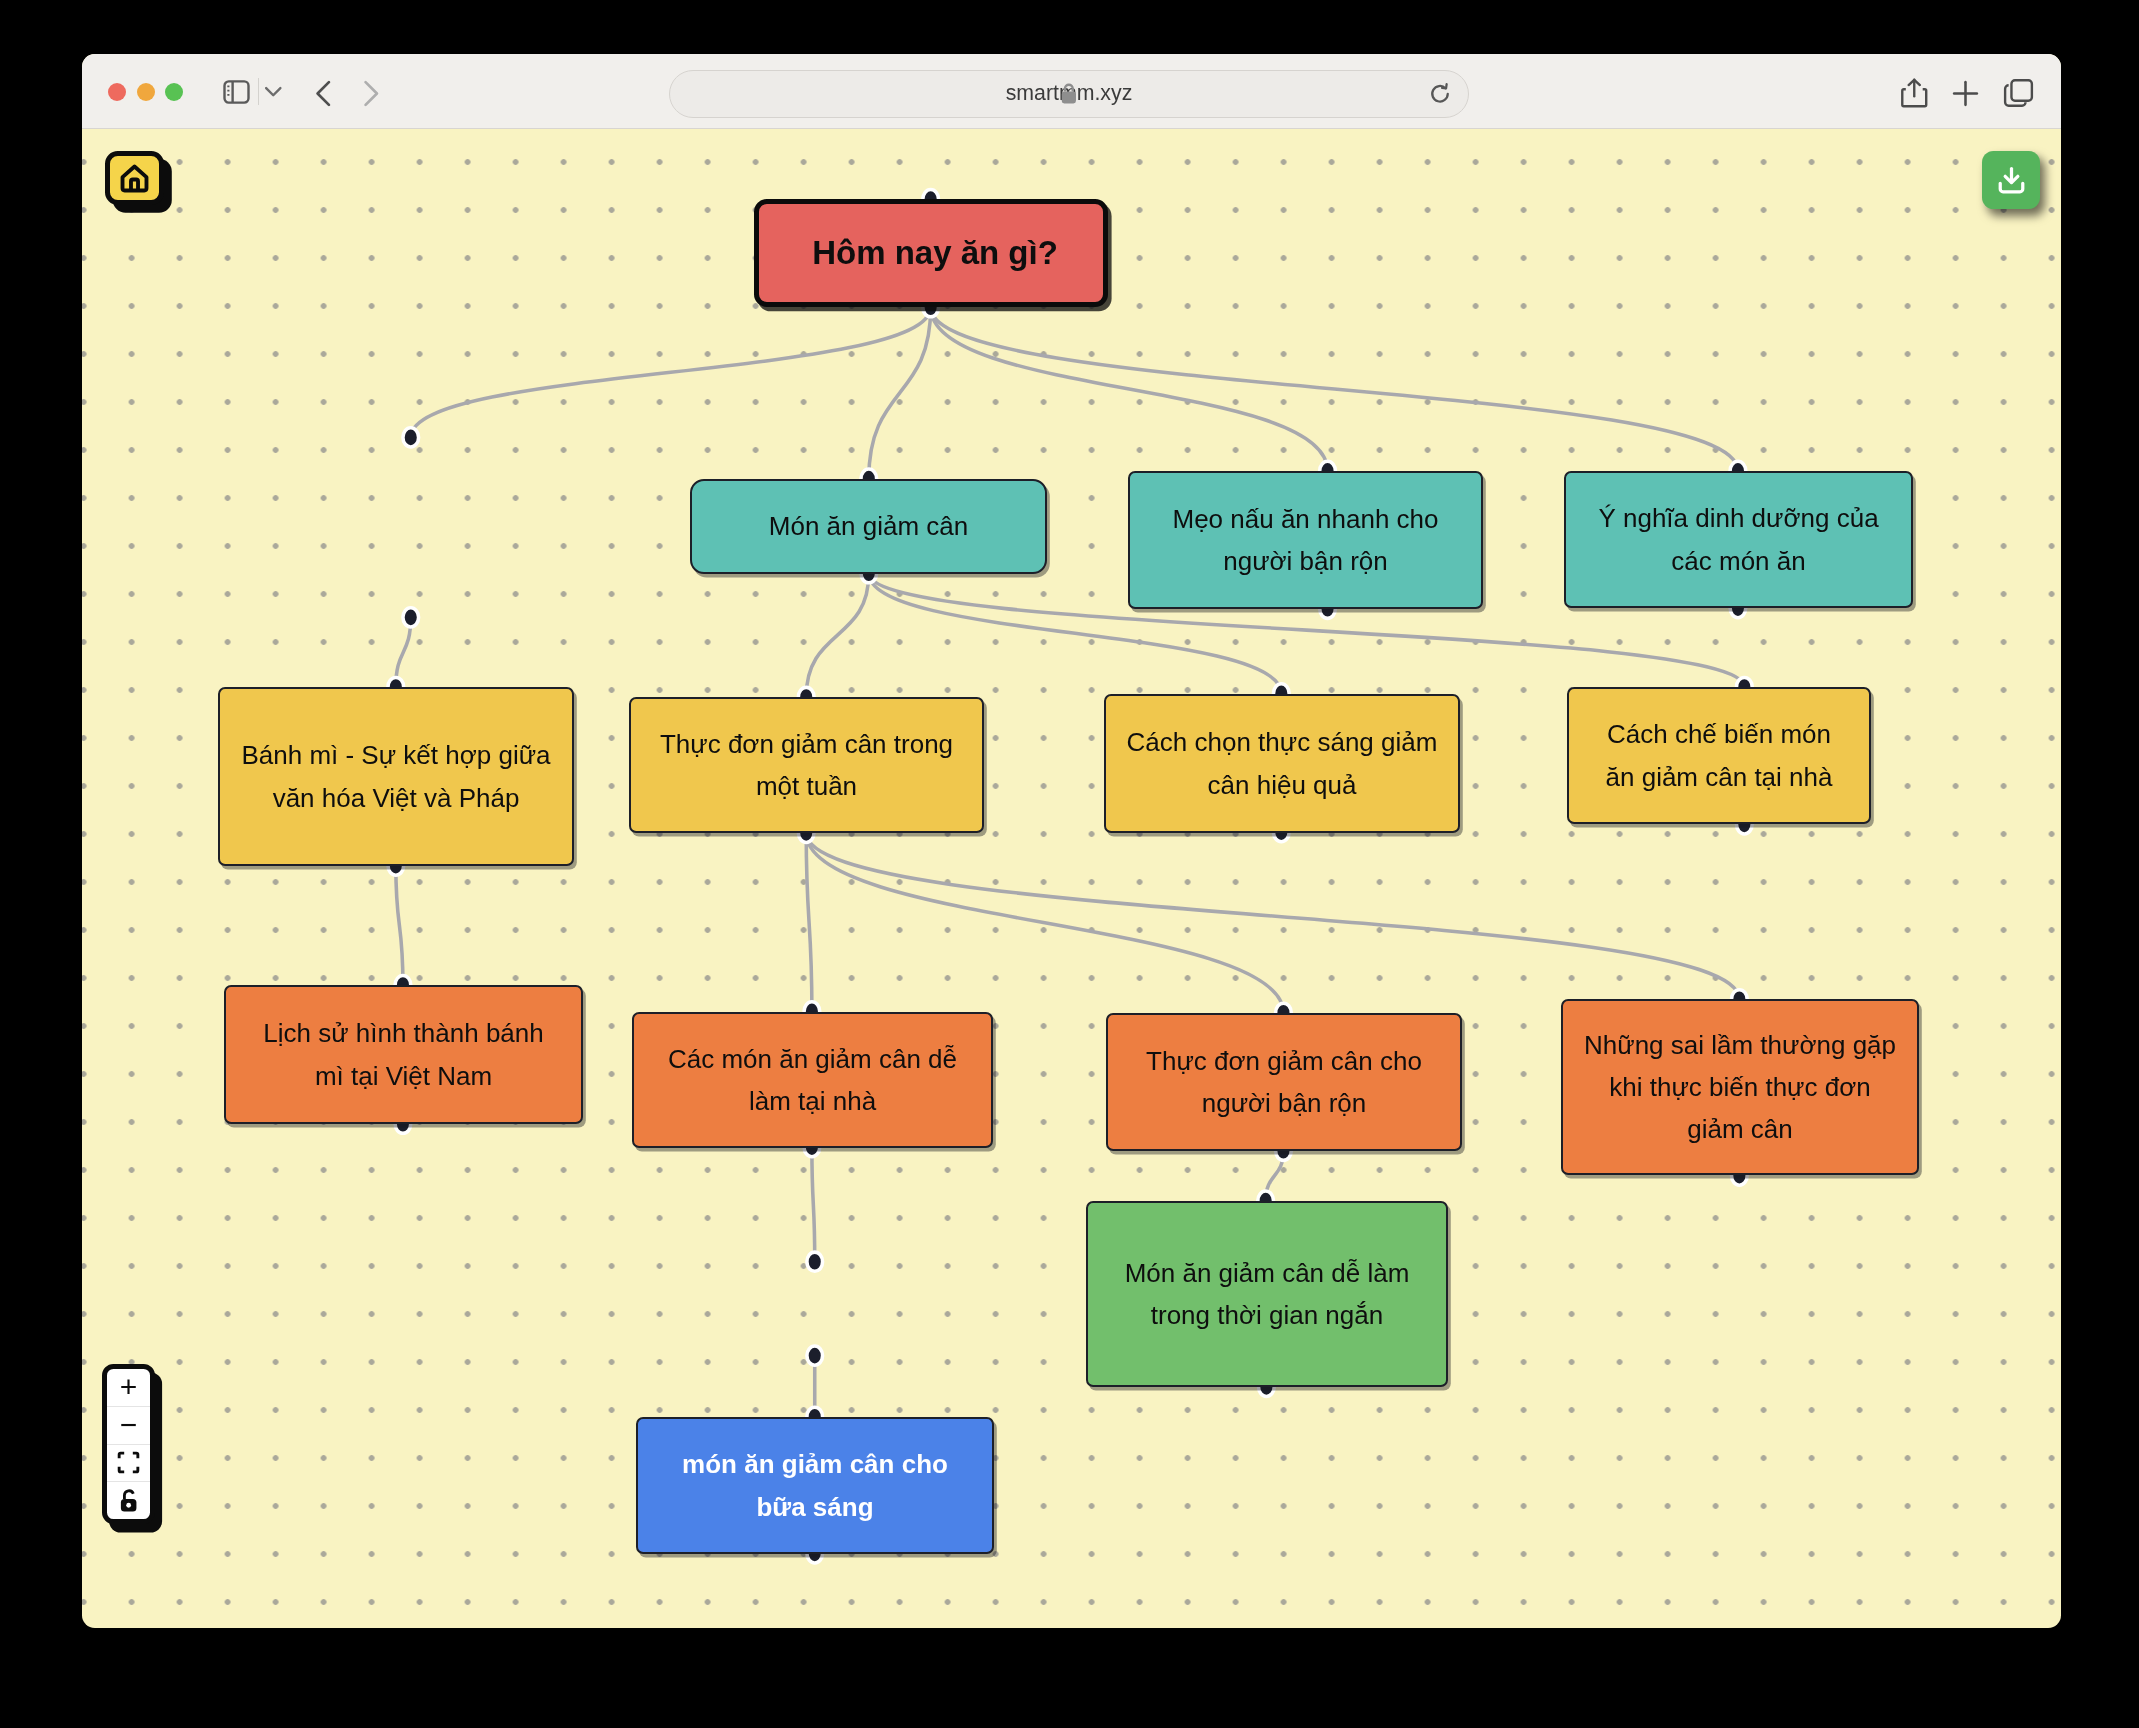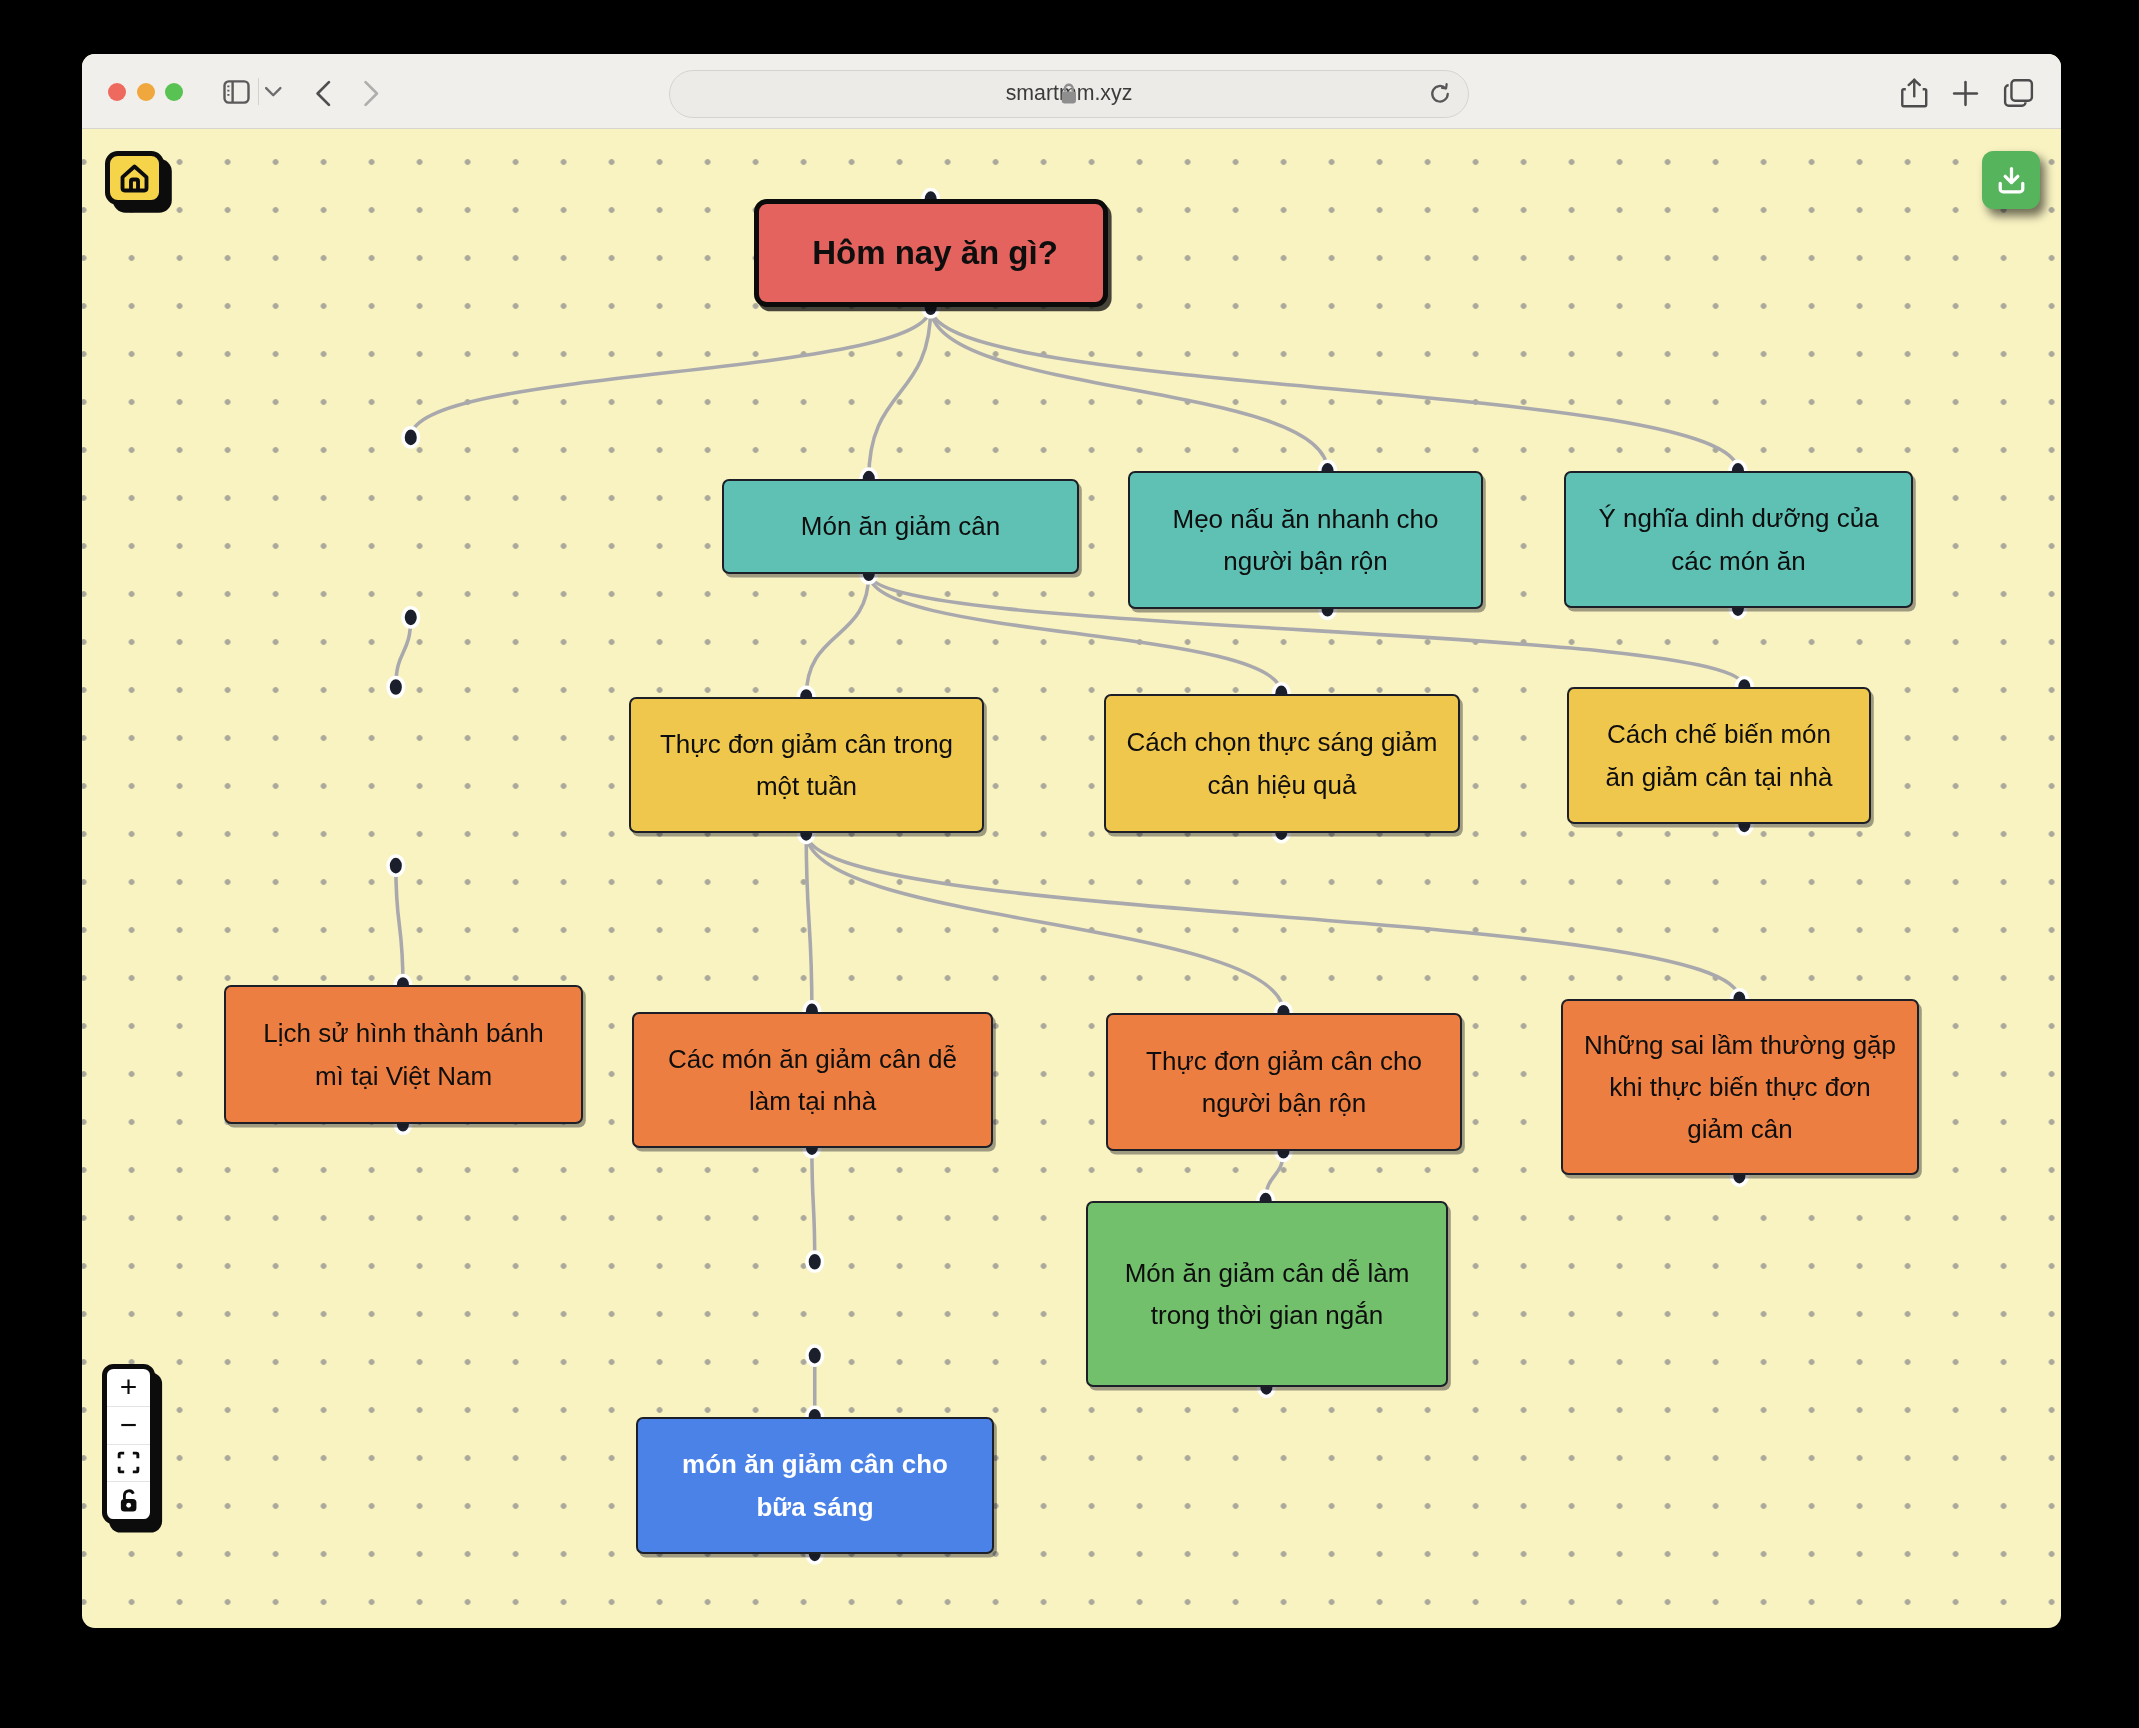--- a/index.html
+++ b/index.html
@@ -30,21 +30,21 @@
     font-size:26px;line-height:1.62;color:#0e0e0e;box-shadow:2.8px 3.6px 0 rgba(22,22,30,.4);}
   .c-red{background:#e5635e;padding-left:28px;}
   .c-teal{background:#5ec1b4;}
   .c-yellow{background:#f0c74d;}
   .c-orange{background:#ed7e41;}
   .c-green{background:#72bf6c;}
   .c-blue{background:#4b82e8;color:#ffffff;font-weight:bold;}
   #n-root{left:672px;top:71px;width:354px;height:108px;border:5px solid #0b0b0b;border-radius:12.8px;
     font-weight:700;font-size:33px;box-shadow:3.6px 4.3px 0 rgba(10,10,10,.75);}
   #n-t1{left:150px;top:309px;width:357px;height:180px;}
-  #n-t2{left:640px;top:351px;width:357px;height:95px;}
+  #n-t2{left:608px;top:351px;width:357px;height:95px;border-radius:14px;}
   #n-t3{left:1046px;top:343px;width:355px;height:138px;}
   #n-t4{left:1482px;top:343px;width:349px;height:137px;}
   #n-y1{left:136px;top:559px;width:356px;height:179px;}
   #n-y2{left:547px;top:569px;width:355px;height:136px;}
   #n-y3{left:1022px;top:566px;width:356px;height:139px;}
   #n-y4{left:1485px;top:559px;width:304px;height:137px;}
   #n-o1{left:142px;top:857px;width:359px;height:139px;}
   #n-o2{left:550px;top:884px;width:361px;height:136px;}
   #n-o3{left:1024px;top:885px;width:356px;height:138px;}
   #n-o4{left:1479px;top:871px;width:358px;height:176px;}
@@ -173,20 +173,21 @@
         <ellipse cx="1665" cy="1770" rx="11" ry="13.5"></ellipse>
         <ellipse cx="1030" cy="1812" rx="11" ry="13.5"></ellipse>
         <ellipse cx="1030" cy="2004" rx="11" ry="13.5"></ellipse>
       </g>
     </svg>
 
     <div class="node c-red" id="n-root">Hôm nay ăn gì?</div>
     <div class="node c-teal" id="n-t2">Món ăn giảm cân</div>
     <div class="node c-teal" id="n-t3">Mẹo nấu ăn nhanh cho người bận rộn</div>
     <div class="node c-teal" id="n-t4">Ý nghĩa dinh dưỡng của các món ăn</div>
+    <div class="node c-yellow" id="n-y1">Bánh mì - Sự kết hợp giữa văn hóa Việt và Pháp</div>
     <div class="node c-yellow" id="n-y2">Thực đơn giảm cân trong một tuần</div>
     <div class="node c-yellow" id="n-y3">Cách chọn thực sáng giảm cân hiệu quả</div>
     <div class="node c-yellow" id="n-y4">Cách chế biến món ăn giảm cân tại nhà</div>
     <div class="node c-orange" id="n-o1">Lịch sử hình thành bánh mì tại Việt Nam</div>
     <div class="node c-orange" id="n-o2">Các món ăn giảm cân dễ làm tại nhà</div>
     <div class="node c-orange" id="n-o3">Thực đơn giảm cân cho người bận rộn</div>
     <div class="node c-orange" id="n-o4">Những sai lầm thường gặp khi thực biến thực đơn giảm cân</div>
     <div class="node c-green" id="n-g2">Món ăn giảm cân dễ làm trong thời gian ngắn</div>
     <div class="node c-blue" id="n-b1">món ăn giảm cân cho bữa sáng</div>
   </div>

